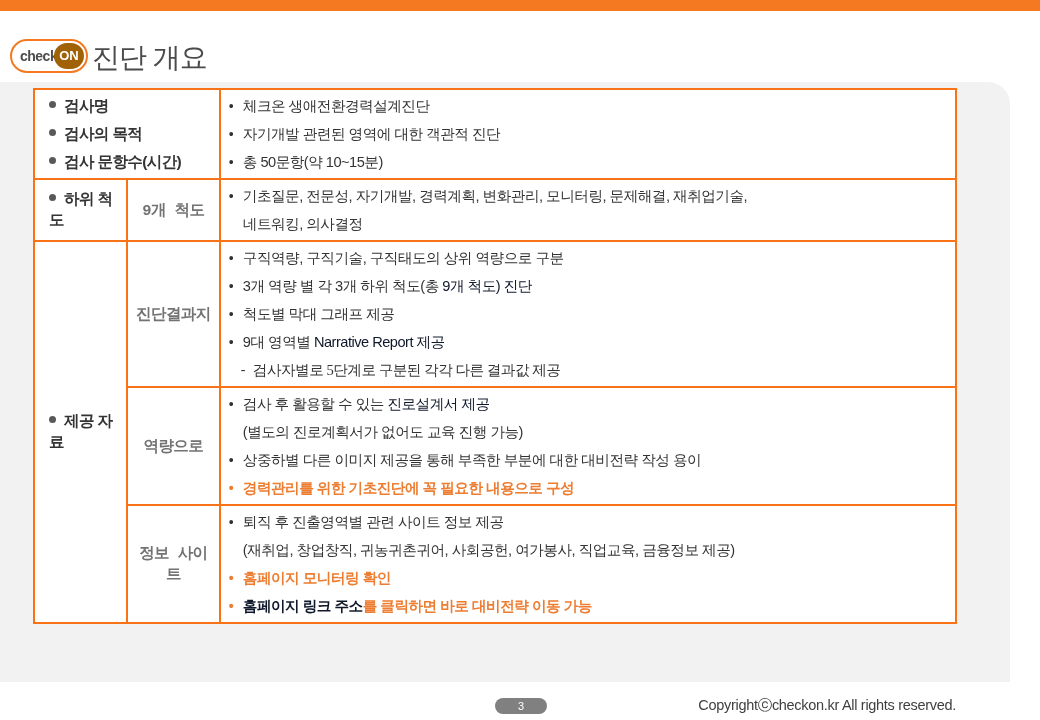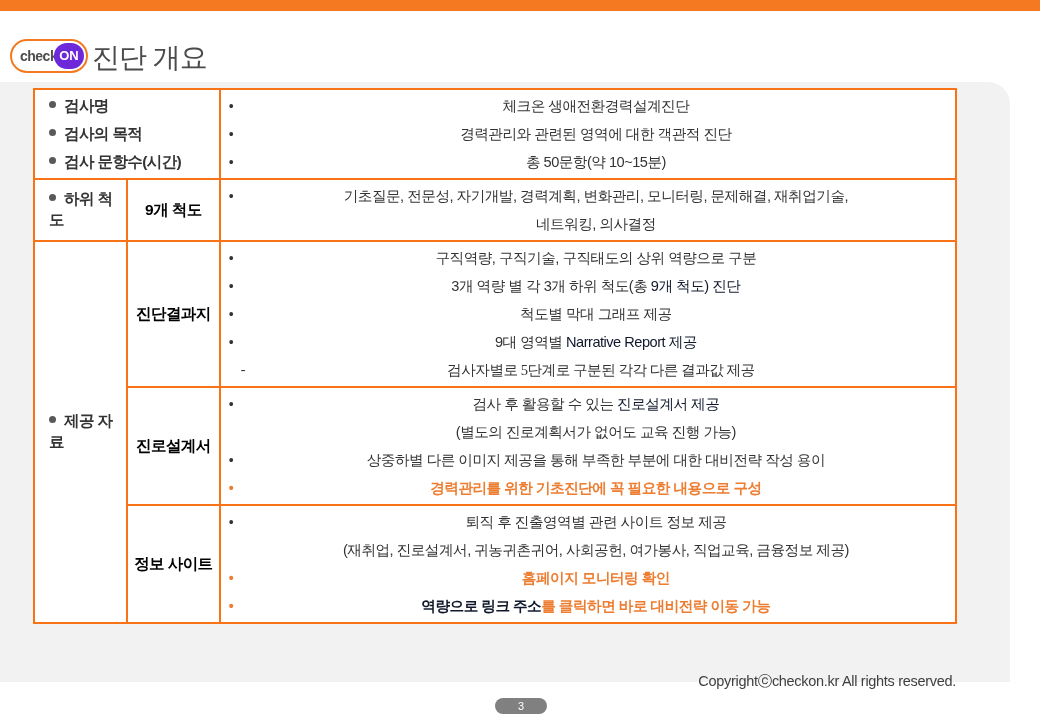--- a/index.html
+++ b/index.html
@@ -35,21 +35,21 @@
     background: #ffffff;
   }
   .logo-text {
     position: absolute; left: 8px; top: 7px;
     font-size: 14px; font-weight: bold; color: #4d4d4d;
     letter-spacing: -0.5px;
   }
   .logo-badge {
     position: absolute; right: 2px; top: 2px;
     width: 30px; height: 26px;
-    background: #6d28d9;
+    background: #a16207;
     border-radius: 13px;
     color: #ffffff;
     font-size: 13px; font-weight: bold;
     text-align: center; line-height: 26px;
   }
   .page-title {
     position: absolute; left: 92px; top: 28px;
     font-size: 28px; color: #4b4b4b; font-weight: normal;
     letter-spacing: -1px;
     text-align: center;
@@ -85,34 +85,33 @@
   .lbl .dot {
     display: inline-block;
     width: 7px; height: 7px;
     background: #595959;
     border-radius: 50%;
     margin-right: 8px;
     vertical-align: 3px;
   }
   .lbl-row { line-height: 28px; }
   .subhead {
-    font-size: 15.5px; color: #000000; font-weight: bold;
-    text-align: center; letter-spacing: -0.6px;
+    font-size: 15.5px; color: #737373; font-weight: bold;
+    text-align: center; letter-spacing: -0.6px; font-family: Liberation Mono, monospace;
   }
   ul.bul {
     margin: 0; padding: 0; list-style: none;
   }
   ul.bul li {
     position: relative;
     font-size: 14.6px;
     color: #333333;
     line-height: 28px;
     padding-left: 16px;
     letter-spacing: -0.5px;
-    text-align: center;
   }
   ul.bul li:before {
     content: "\2022";
     position: absolute; left: 2px; top: 0;
     color: #333333;
     font-size: 14px;
   }
   ul.bul li.nodot:before { content: ""; }
   ul.bul li.dash { padding-left: 26px; font-family: Liberation Serif, serif; }
   ul.bul li.dash:before {
@@ -129,21 +128,21 @@
     position: absolute; left: 495px; top: 698px;
     width: 52px; height: 16px;
     background: #808080;
     border-radius: 8px;
     color: #ffffff;
     font-size: 11px;
     text-align: center;
     line-height: 16px;
   }
   .copyright {
-    position: absolute; right: 84px; top: 672px;
+    position: absolute; right: 84px; top: 696px;
     font-size: 14.5px;
     color: #404040;
     letter-spacing: -0.3px;
   }
 </style>
 </head>
 <body>
 
 <div class="slide">
 
@@ -170,21 +169,21 @@
         <div class="lbl lbl-row">
           <span class="dot"></span><span>검사의 목적</span>
         </div>
         <div class="lbl lbl-row">
           <span class="dot"></span><span>검사 문항수(시간)</span>
         </div>
       </td>
       <td class="col-c">
         <ul class="bul">
           <li>체크온 생애전환경력설계진단</li>
-          <li>경력관리와 관련된 영역에 대한 객관적 진단</li>
+          <li>자기개발 관련된 영역에 대한 객관적 진단</li>
           <li>총 50문항(약 10~15분)</li>
         </ul>
       </td>
     </tr>
 
     <tr>
       <td class="col-a">
         <div class="lbl">
           <span class="dot"></span><span>하위 척도</span>
         </div>
@@ -210,39 +209,39 @@
           <li>구직역량, 구직기술, 구직태도의 상위 역량으로 구분</li>
           <li><span>3개 역량 별 각 3개 하위 척도(총 </span><span class="hl">9개 척도) 진단</span></li>
           <li>척도별 막대 그래프 제공</li>
           <li><span>9대 영역별 </span><span class="hl">Narrative Report 제공</span></li>
           <li class="dash">검사자별로 5단계로 구분된 각각 다른 결과값 제공</li>
         </ul>
       </td>
     </tr>
 
     <tr>
-      <td class="col-b subhead">진로설계서</td>
+      <td class="col-b subhead">역량으로</td>
       <td class="col-c">
         <ul class="bul">
           <li><span>검사 후 활용할 수 있는 </span><span class="hl">진로설계서 제공</span></li>
           <li class="nodot hl">(별도의 진로계획서가 없어도 교육 진행 가능)</li>
           <li>상중하별 다른 이미지 제공을 통해 부족한 부분에 대한 대비전략 작성 용이</li>
           <li class="orange">경력관리를 위한 기초진단에 꼭 필요한 내용으로 구성</li>
         </ul>
       </td>
     </tr>
 
     <tr>
       <td class="col-b subhead">정보 사이트</td>
       <td class="col-c">
         <ul class="bul">
           <li>퇴직 후 진출영역별 관련 사이트 정보 제공</li>
-          <li class="nodot">(재취업, 진로설계서, 귀농귀촌귀어, 사회공헌, 여가봉사, 직업교육, 금융정보 제공)</li>
+          <li class="nodot">(재취업, 창업창직, 귀농귀촌귀어, 사회공헌, 여가봉사, 직업교육, 금융정보 제공)</li>
           <li class="orange">홈페이지 모니터링 확인</li>
-          <li class="orange"><span class="hl">역량으로 링크 주소</span><span>를 클릭하면 바로 대비전략 이동 가능</span></li>
+          <li class="orange"><span class="hl">홈페이지 링크 주소</span><span>를 클릭하면 바로 대비전략 이동 가능</span></li>
         </ul>
       </td>
     </tr>
   </tbody>
     </table>
 
   <div class="page-num">3</div>
   <div class="copyright">Copyrightⓒcheckon.kr All rights reserved.</div>
 
 </div>

